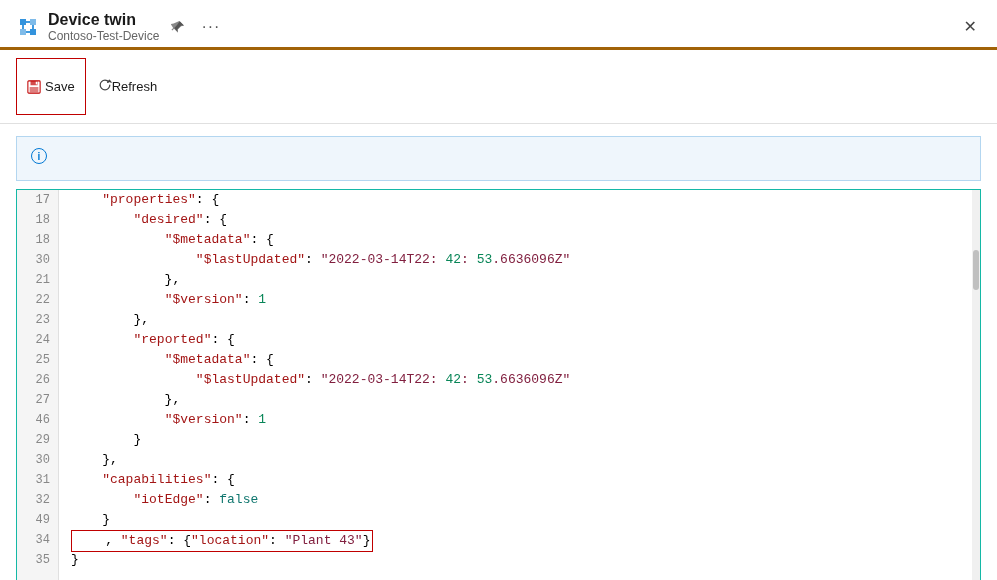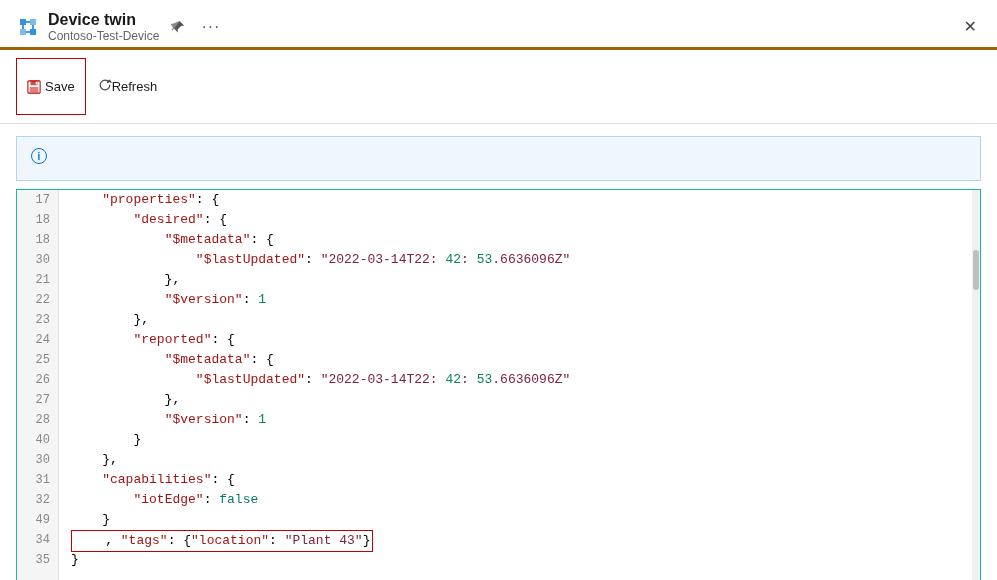--- a/index.html
+++ b/index.html
@@ -275,22 +275,22 @@
         <span class="line-num">18</span>
         <span class="line-num">18</span>
         <span class="line-num">30</span>
         <span class="line-num">21</span>
         <span class="line-num">22</span>
         <span class="line-num">23</span>
         <span class="line-num">24</span>
         <span class="line-num">25</span>
         <span class="line-num">26</span>
         <span class="line-num">27</span>
-        <span class="line-num">28</span>
-        <span class="line-num">40</span>
+        <span class="line-num">46</span>
+        <span class="line-num">29</span>
         <span class="line-num">30</span>
         <span class="line-num">31</span>
         <span class="line-num">32</span>
         <span class="line-num">49</span>
         <span class="line-num">34</span>
         <span class="line-num">35</span>
       </div>
     <div class="code-content" id="code-content-container">
         <span class="code-line">    <span class="key">"properties"</span>: {</span>
         <span class="code-line">        <span class="key">"desired"</span>: {</span>

